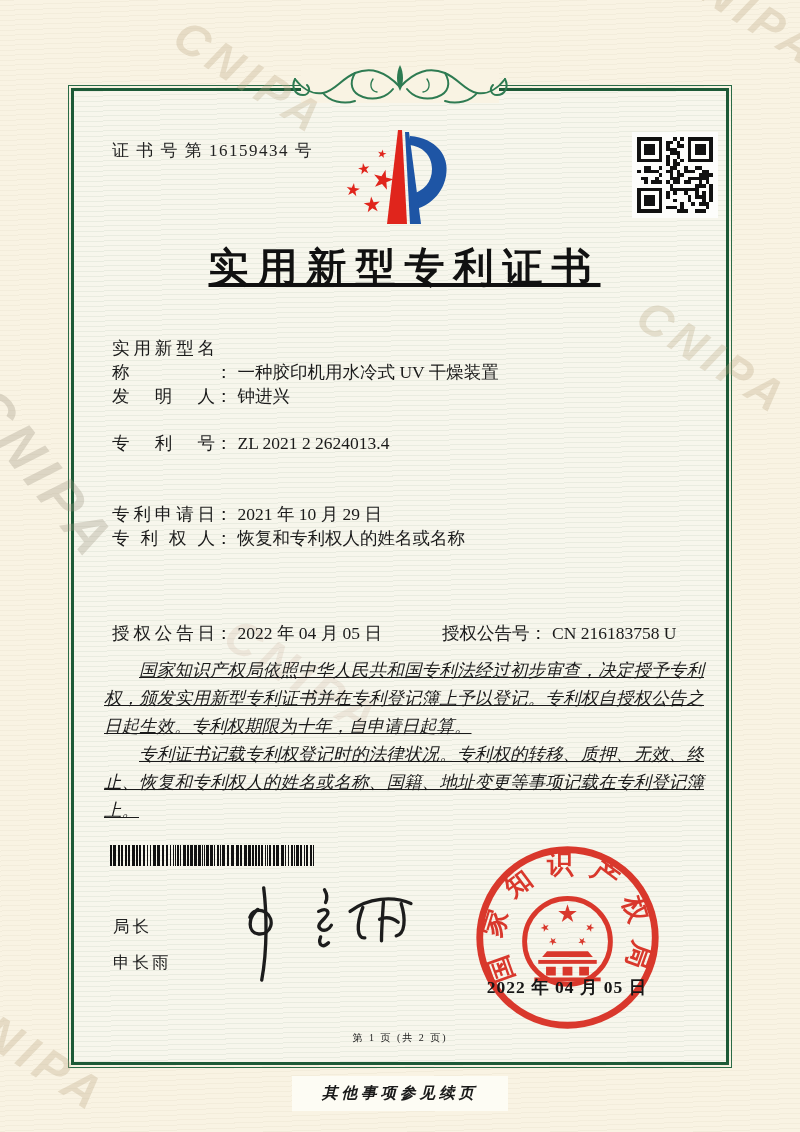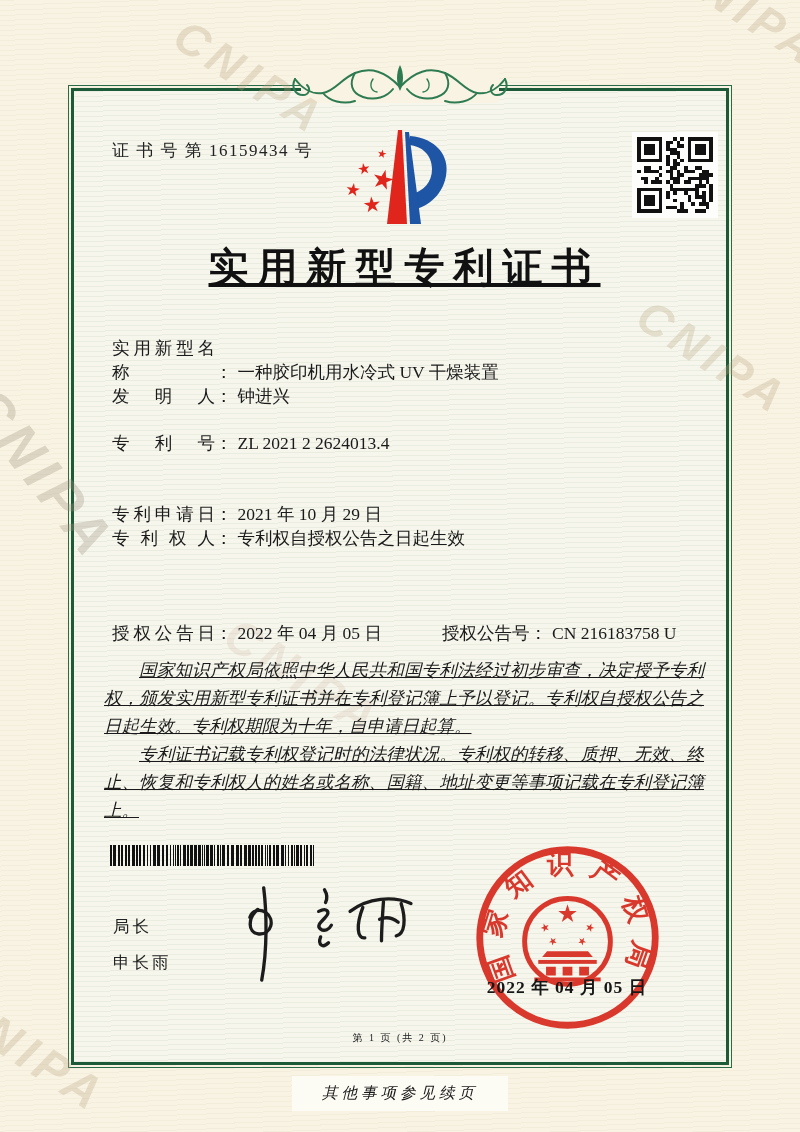--- a/index.html
+++ b/index.html
@@ -78,21 +78,21 @@
     text-align:center; font-size:17.5px; font-weight:600; color:#161616;
     letter-spacing:1px; white-space:pre;
   }
   .page-num {
     position:absolute; left:0; top:1031px; width:100%;
     text-align:center; font-size:10px; color:#222; letter-spacing:2px; white-space:pre;
   }
   .note {
     position:absolute; left:50%; top:1076px; transform:translateX(-50%);
     background:#fdfcf4; padding:7px 30px; font-size:15.5px;
-    font-style:italic; letter-spacing:4px; color:#1a1a1a; z-index:4; white-space:nowrap;
+    font-style:italic; letter-spacing:4px; color:#1a1a1a; z-index:4; white-space:nowrap;font-weight:bold;
   }
   .ornament { position:absolute; left:285px; top:57px; z-index:2; }
 </style>
 </head>
 <body>
 
 <div id="page">
 
   <div class="frame">
     <div class="frame-inner"></div>
@@ -378,21 +378,21 @@
     <div class="frow" style="top:336px;">
       <span class="flabel">实用新型名称</span><span class="fcolon">：</span><span class="fval">一种胶印机用水冷式 UV 干燥装置</span>
     </div>
     <div class="frow" style="top:431px;">
       <span class="flabel">专利号</span><span class="fcolon">：</span><span class="fval">ZL 2021 2 2624013.4</span>
     </div>
     <div class="frow" style="top:502px;">
       <span class="flabel">专利申请日</span><span class="fcolon">：</span><span class="fval">2021 年 10 月 29 日</span>
     </div>
     <div class="frow" style="top:526px;">
-      <span class="flabel">专利权人</span><span class="fcolon">：</span><span class="fval">专利权自授权公告之日起生效</span>
+      <span class="flabel">专利权人</span><span class="fcolon">：</span><span class="fval">恢复和专利权人的姓名或名称</span>
     </div>
     <div class="frow" style="top:621px;">
       <span class="flabel">授权公告日</span><span class="fcolon">：</span><span class="fval">2022 年 04 月 05 日</span>
       <span class="fpair2">
         <span>授权公告号</span><span>：</span><span class="fval">CN 216183758 U</span>
       </span>
     </div>
 
     <div class="bodytext">
       <p>国家知识产权局依照中华人民共和国专利法经过初步审查，决定授予专利权，颁发实用新型专利证书并在专利登记簿上予以登记。专利权自授权公告之日起生效。专利权期限为十年，自申请日起算。</p>

